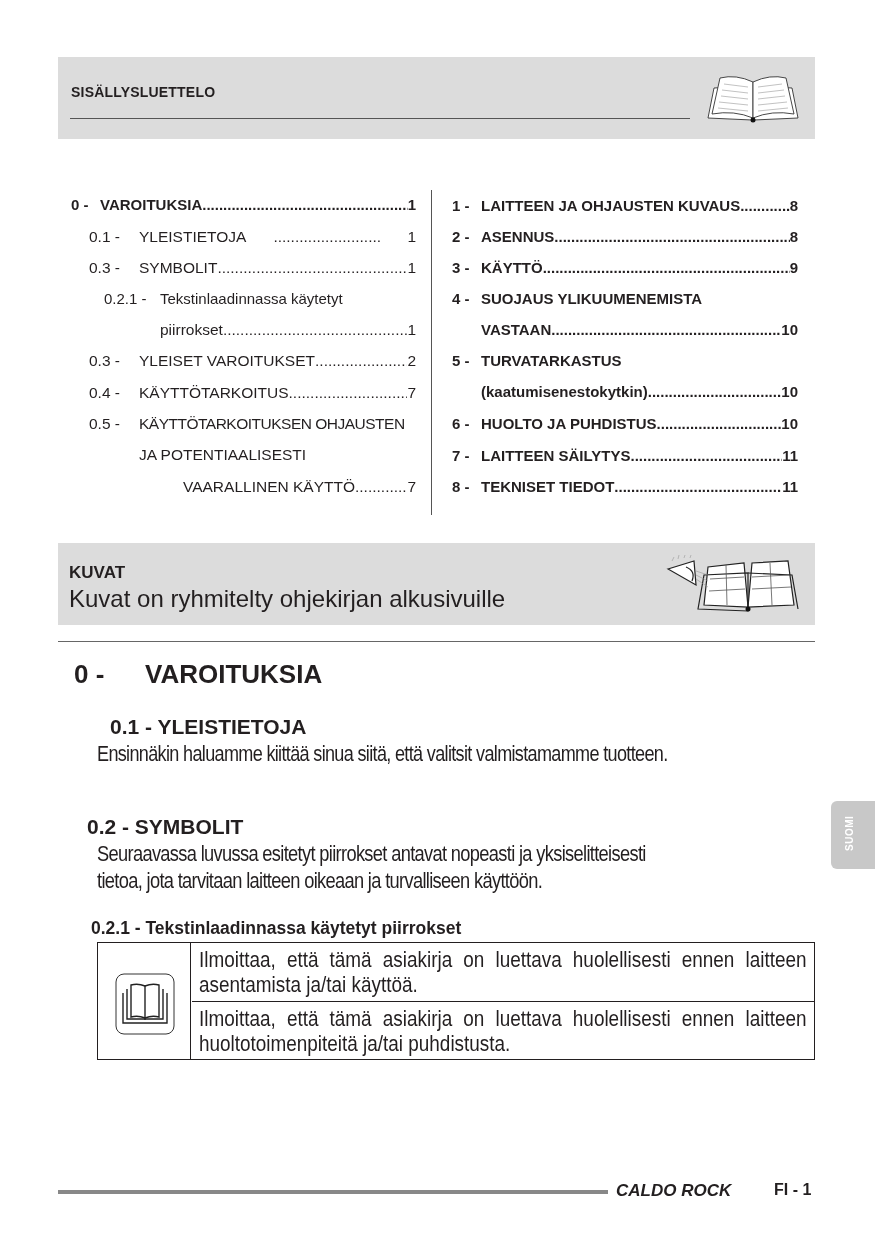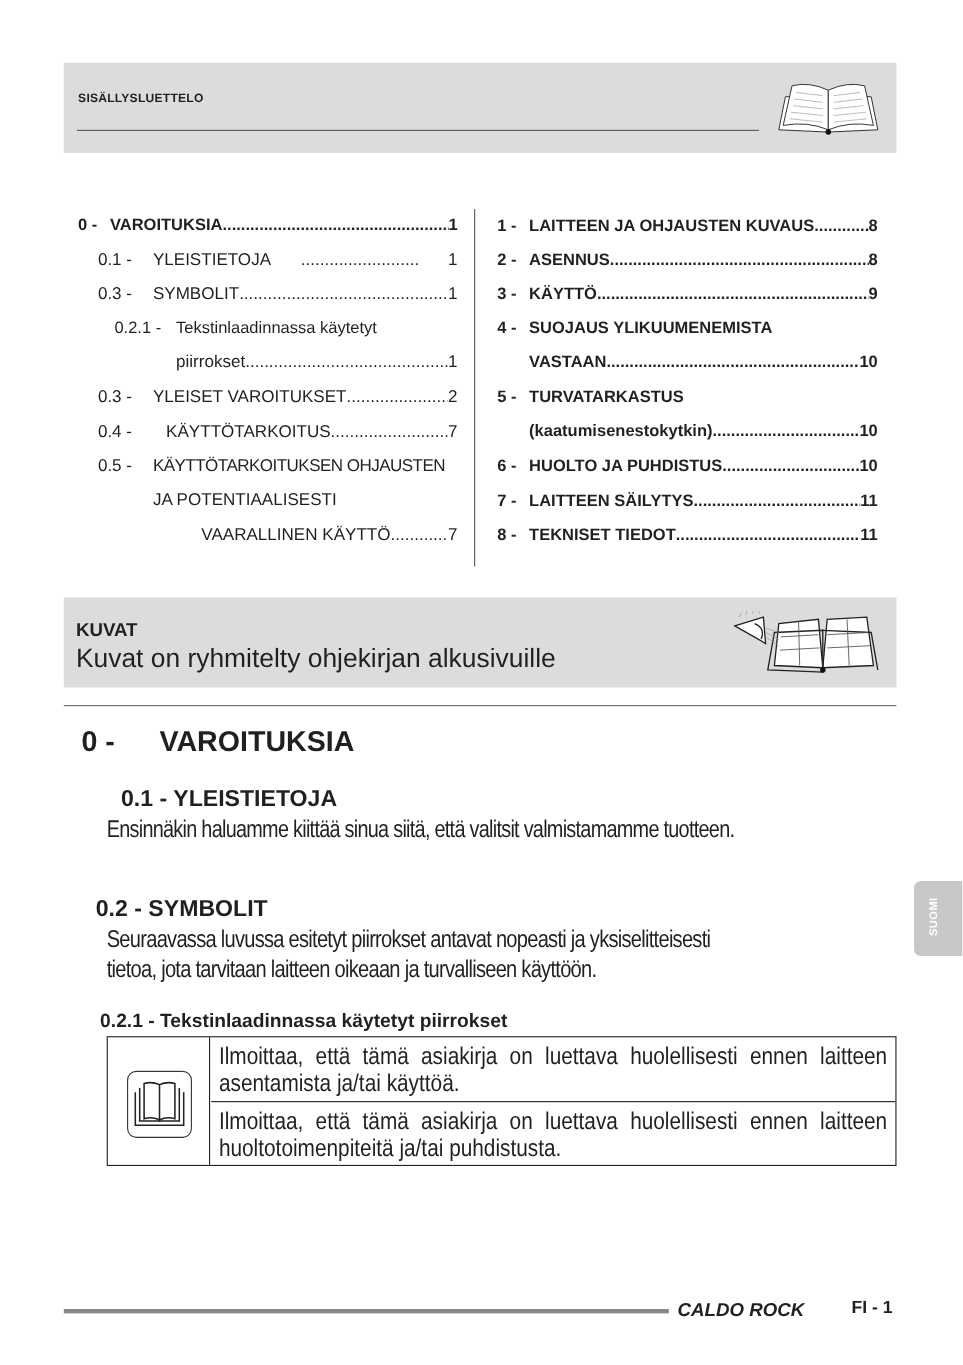--- a/index.html
+++ b/index.html
@@ -1,20 +1,20 @@
 <!DOCTYPE html>
 <html><head>
 <meta charset="utf-8">
 <style>
   html, body { margin:0; padding:0; background:#ffffff; }
   body { width:875px; height:1241px; position:relative; overflow:hidden; font-family:"Liberation Sans", sans-serif; color:#231f20; }
   
   .band { position:absolute; left:58px; width:757px; background:#dcdcdc; }
   #toc-band { top:57px; height:82px; }
-  #toc-title { position:absolute; left:13px; top:27px; font-size:11px; font-weight:bold; letter-spacing:0.2px; }
+  #toc-title { position:absolute; left:13px; top:27px; font-size:14px; font-weight:bold; letter-spacing:0.2px; }
   #toc-rule { position:absolute; left:12px; top:61px; width:620px; height:1px; background:#555; }
   #toc-book { position:absolute; left:642px; top:13px; }
   
   .toc-line { position:absolute; font-size:15.5px; white-space:nowrap; line-height:18px; }
   .toc-bold { font-weight:bold; font-size:15px; }
   .toc-num { position:absolute; }
   .toc-fill { position:absolute; display:flex; }
   .toc-fill .t { white-space:nowrap; }
   .toc-fill .dots { flex:1; overflow:hidden; white-space:nowrap; }
   .toc-fill .dots::before { content:"....................................................................................................................................................."; letter-spacing:0px; }
@@ -110,21 +110,21 @@
   <div class="toc-line" style="top:352px;left:89px;width:327px;">
     <span class="toc-num" style="left:0">0.3 -</span>
     <div class="toc-fill" style="left:50px;right:0;">
         <span class="t">YLEISET VAROITUKSET</span>
         <span class="dots"></span>
         <span>2</span>
       </div>
   </div>
   <div class="toc-line" style="top:384px;left:89px;width:327px;">
     <span class="toc-num" style="left:0">0.4 -</span>
-    <div class="toc-fill" style="left:50px;right:0;margin-left:12px;">
+    <div class="toc-fill" style="left:50px;right:0;">
         <span class="t">KÄYTTÖTARKOITUS</span>
         <span class="dots"></span>
         <span>7</span>
       </div>
   </div>
   <div class="toc-line" style="top:415px;left:89px;width:340px;height:80px;">
     <span class="toc-num" style="left:0">0.5 -</span>
     <span class="toc-num" style="left:50px;letter-spacing:-0.5px;">KÄYTTÖTARKOITUKSEN OHJAUSTEN</span>
     <span class="toc-num" style="left:50px;top:31px;">JA POTENTIAALISESTI</span>
     <div class="toc-fill" style="left:50px;right:13px;top:63px;margin-left:44px;">

